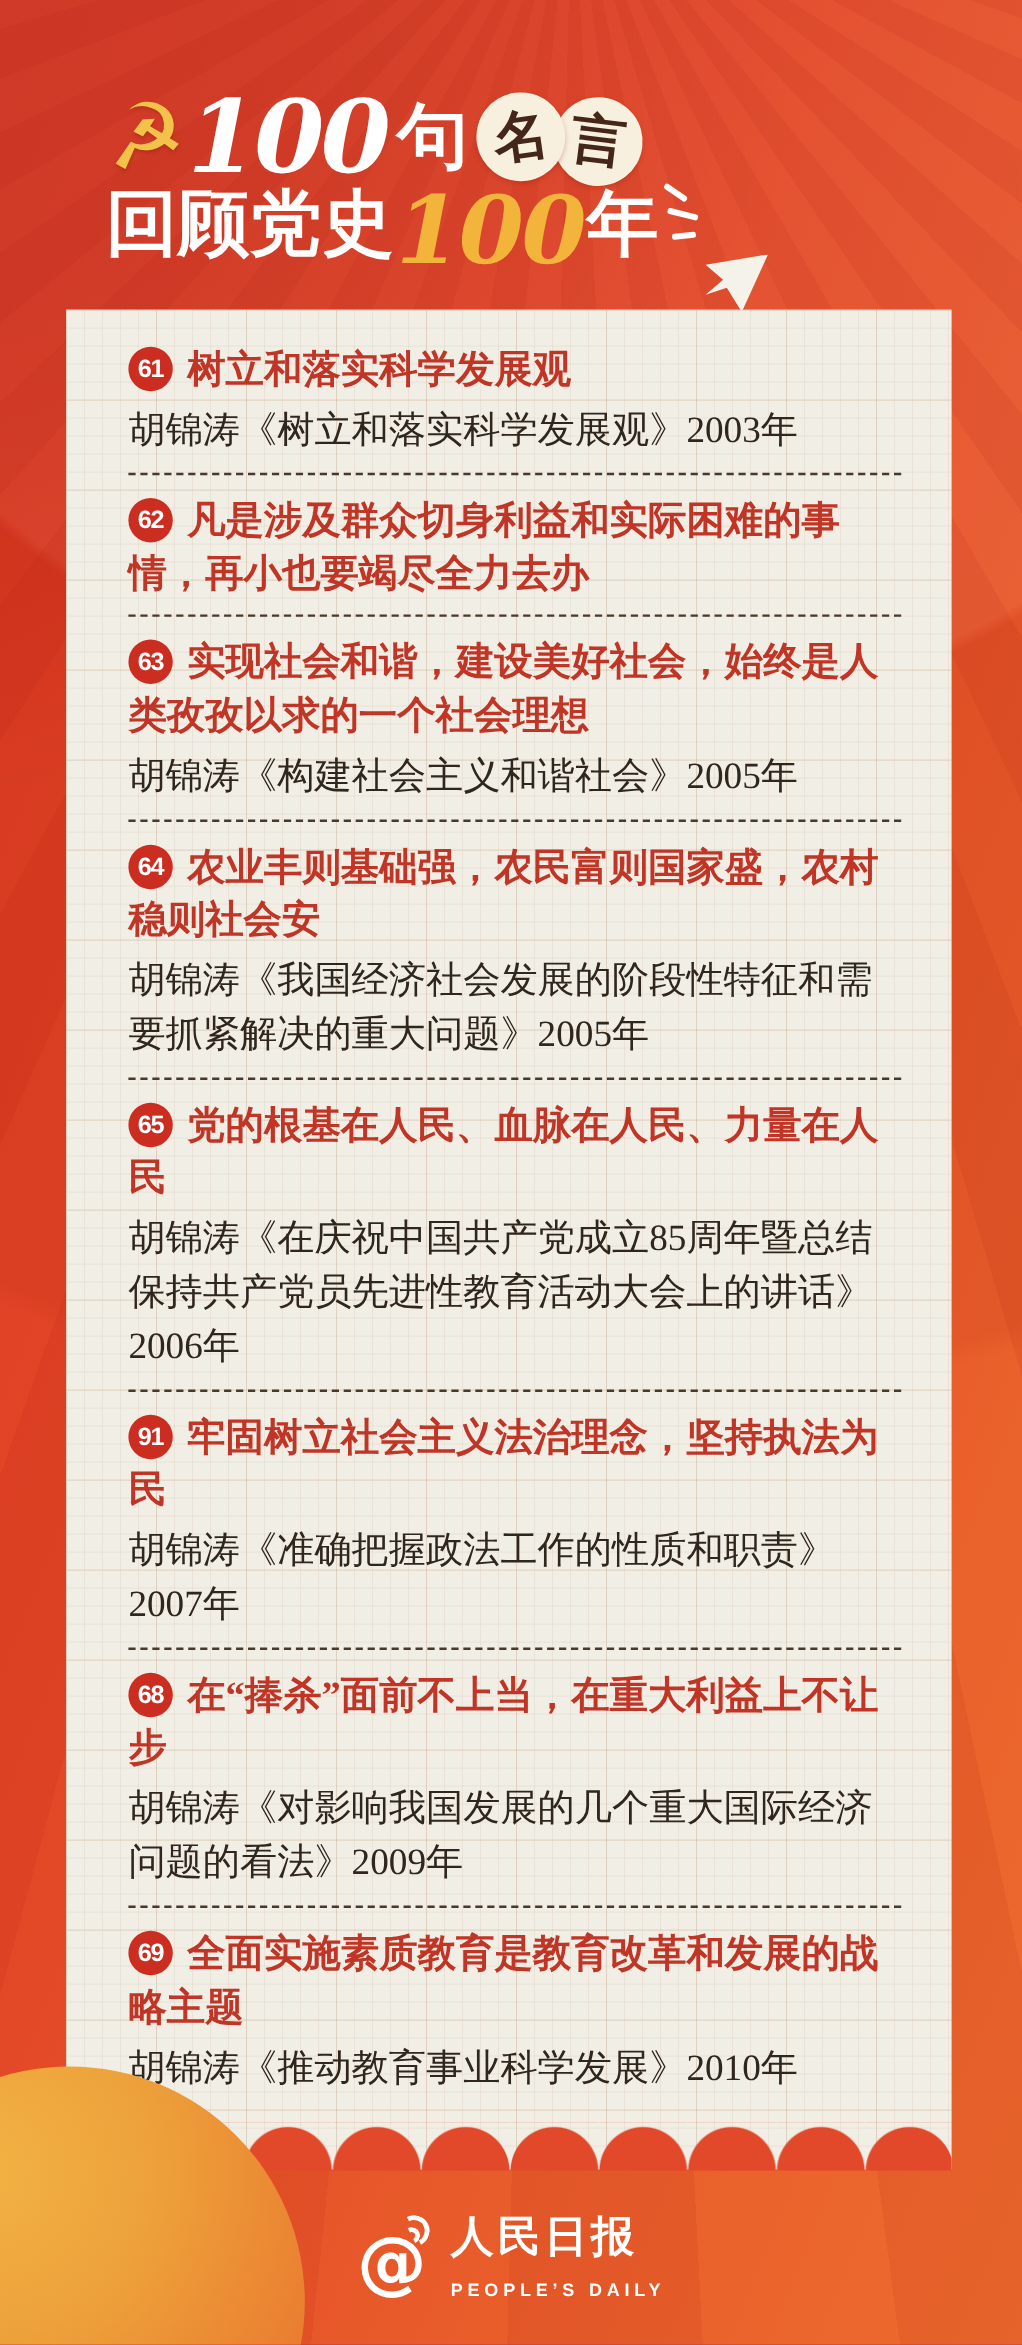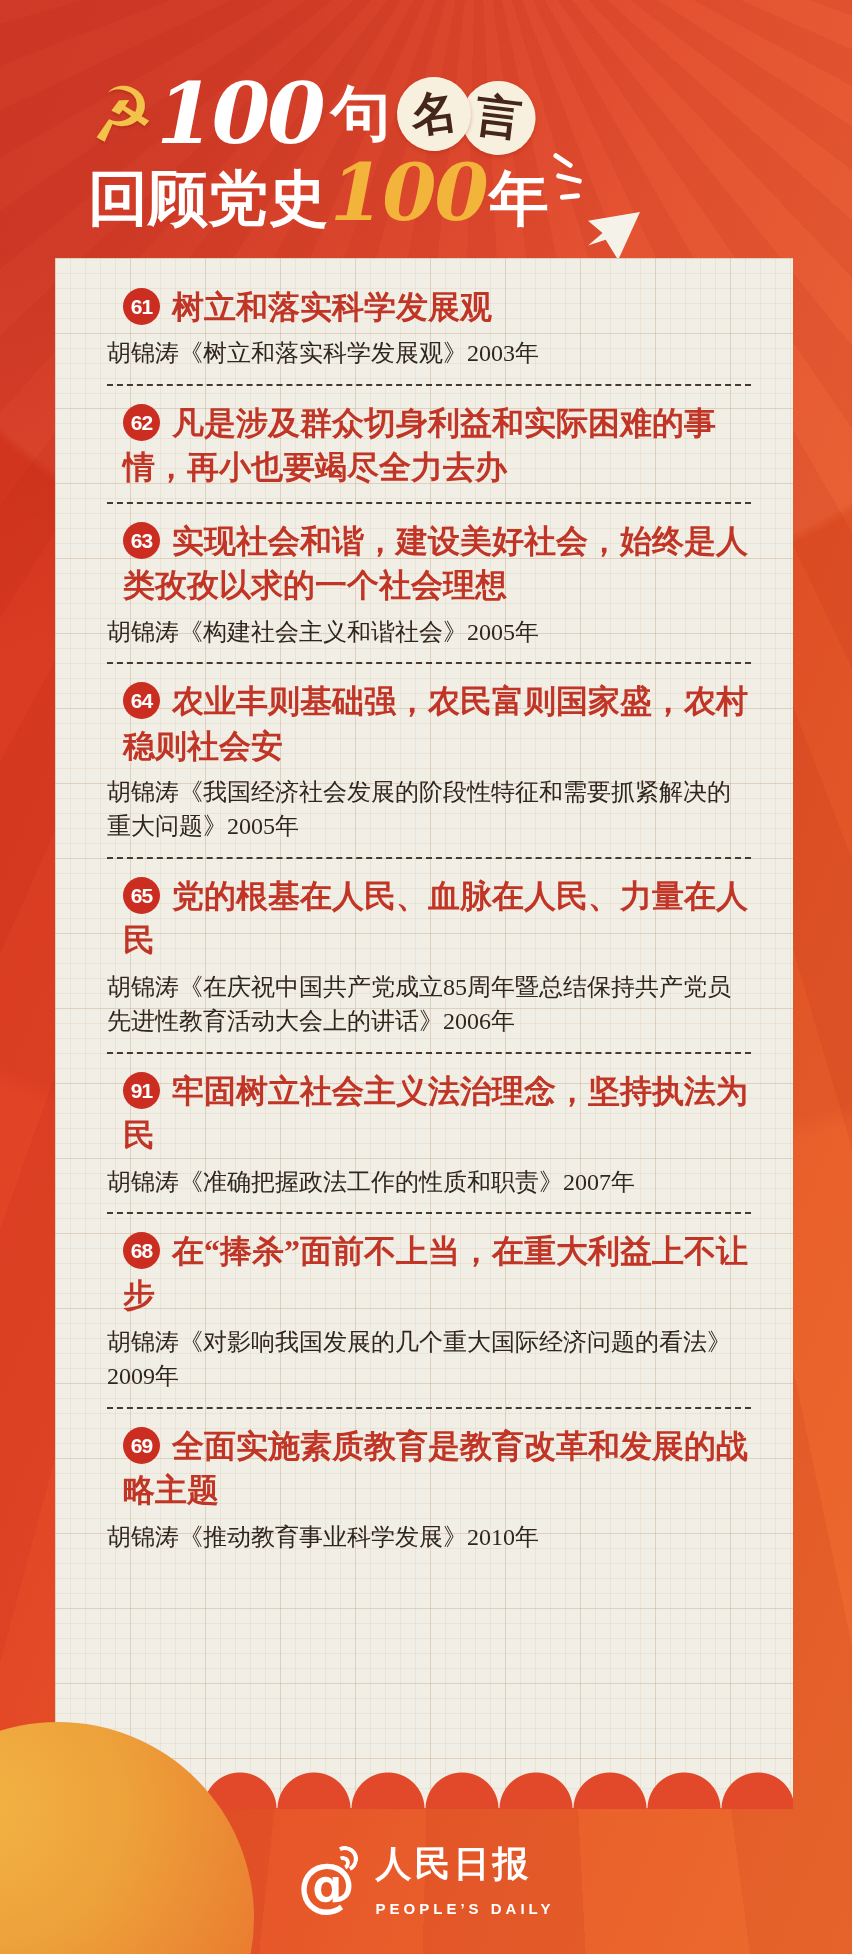--- a/index.html
+++ b/index.html
@@ -26,21 +26,21 @@
     color:#ffffff; font-size:84px; line-height:1; letter-spacing:-3px; }
   .h-cn { color:#ffffff; font-size:60px; font-weight:bold; line-height:1.1;
     font-family:"Liberation Serif", serif; }
   .h-line1 .h-cn { margin:0 6px 0 8px; }
   .badge-circle { width:74px; height:74px; border-radius:50%; background:#f8f0df;
     color:#45271a; font-size:46px; font-weight:bold; display:flex; align-items:center;
     justify-content:center; font-family:"Liberation Serif", serif;
     box-shadow:0 2px 4px rgba(140,25,5,0.25); }
   .badge-circle.b1 { transform:rotate(-8deg); z-index:2; }
   .badge-circle.b2 { margin-left:-9px; transform:rotate(7deg) translateY(4px); }
-  .h-line2 { margin-top:-6px; display:flex; align-items:flex-end; }
+  .h-line2 { margin-top:-6px; display:flex; align-items:flex-start; }
   .h-num.gold { color:#f2b43a; font-size:78px; margin:0 2px; letter-spacing:-2px; }
   
   .spark { position:absolute; left:462px; top:82px; width:40px; height:56px; }
   .spark i { position:absolute; display:block; background:#ffffff; border-radius:2px; }
   .spark i:nth-child(1){ width:22px; height:5px; transform:rotate(34deg); left:2px; top:8px;}
   .spark i:nth-child(2){ width:26px; height:5px; transform:rotate(14deg); left:6px; top:26px;}
   .spark i:nth-child(3){ width:20px; height:5px; transform:rotate(-6deg); left:10px; top:44px;}
   .white-arrow { position:absolute; left:588px; top:212px; width:52px; height:48px; z-index:1;
     background:#f5f2ea; clip-path:polygon(0 18%, 100% 0, 58% 100%, 34% 58%, 0 70%, 28% 44%); }
   
@@ -50,26 +50,26 @@
       linear-gradient(rgba(197,166,138,0.30) 1px, transparent 1px),
       linear-gradient(90deg, rgba(197,166,138,0.30) 1px, transparent 1px),
       linear-gradient(rgba(197,166,138,0.16) 1px, transparent 1px),
       linear-gradient(90deg, rgba(197,166,138,0.16) 1px, transparent 1px);
     background-size:75px 75px, 75px 75px, 15px 15px, 15px 15px;
     padding:12px 42px 40px 52px;
   }
   .quote-item { padding:15px 0 13px; }
   .quote-item + .quote-item { border-top:2px dashed #47392c; }
   .q-title { color:#c13526; font-weight:bold; font-size:32px; line-height:1.38;
-    font-family:"Liberation Serif", serif;margin-left:16px; }
+    font-family:"Liberation Serif", serif; }
   .q-num { display:inline-block; width:37px; height:37px; line-height:37px; border-radius:50%;
     background:#cb2d21; color:#ffffff; text-align:center; font-size:21px; font-weight:bold;
     font-family:"Liberation Sans", sans-serif; margin-right:12px; vertical-align:4px;
     letter-spacing:-1px; }
-  .q-source { color:#2f261e; font-size:24px; line-height:1.45; margin-top:7px;
+  .q-source { color:#2f261e; font-size:31px; line-height:1.45; margin-top:7px;
     font-family:"Liberation Serif", serif; }
   
   .scallops { position:absolute; left:55px; width:738px; top:1769px; height:40px; z-index:3;
     background-image:radial-gradient(circle 37px at 50% 100%, #e2492a 36px, rgba(0,0,0,0) 37px);
     background-size:74px 40px; background-repeat:repeat-x; background-position:0 bottom; }
   
   .gold-circle { position:absolute; left:-138px; top:1722px; width:392px; height:392px;
     border-radius:50%; z-index:4;
     background:radial-gradient(circle at 32% 22%, #f2b244 0%, #eda13a 35%, #ea7c30 75%, #e8722e 100%); }
   

